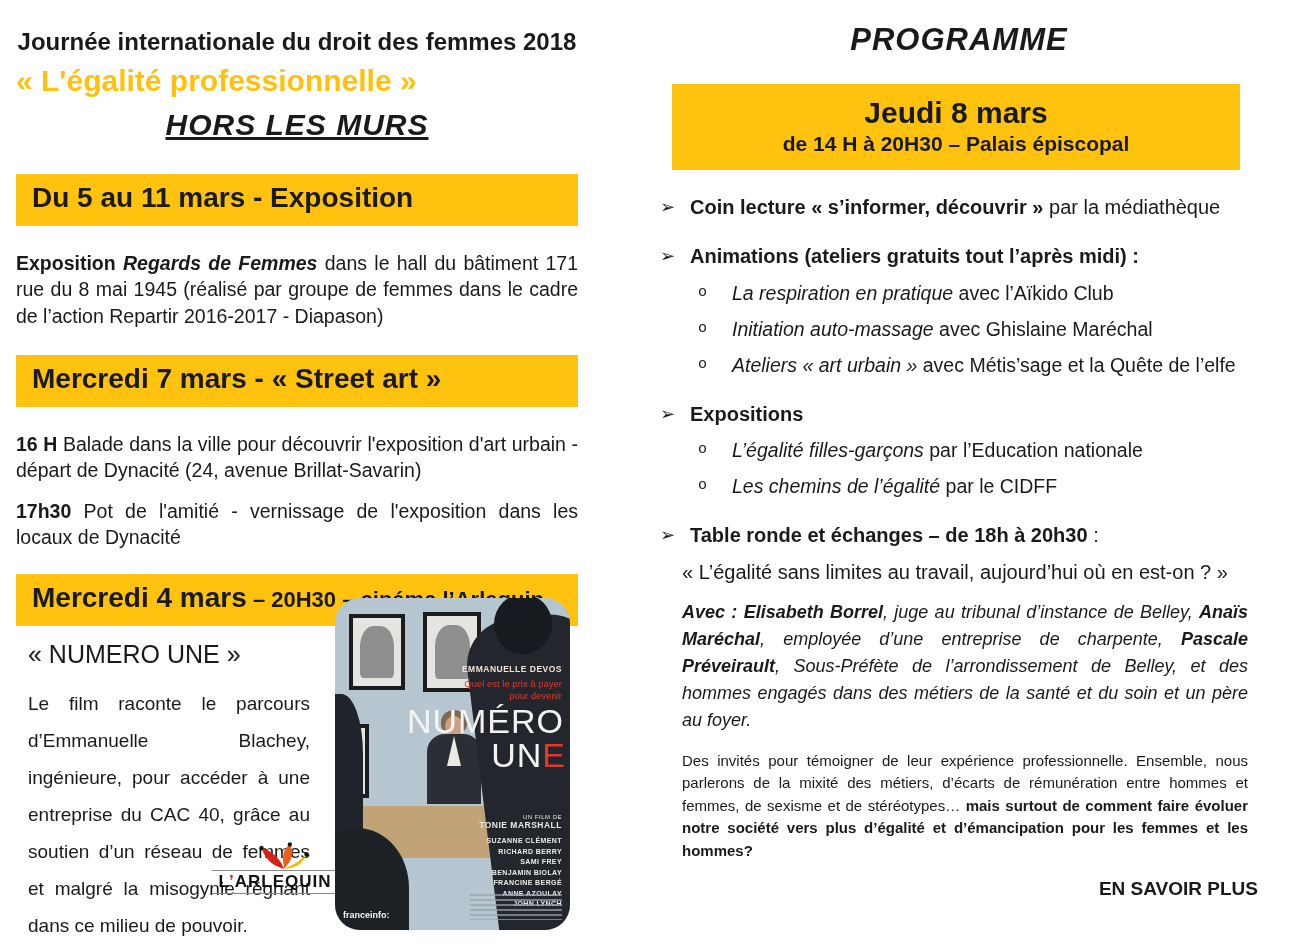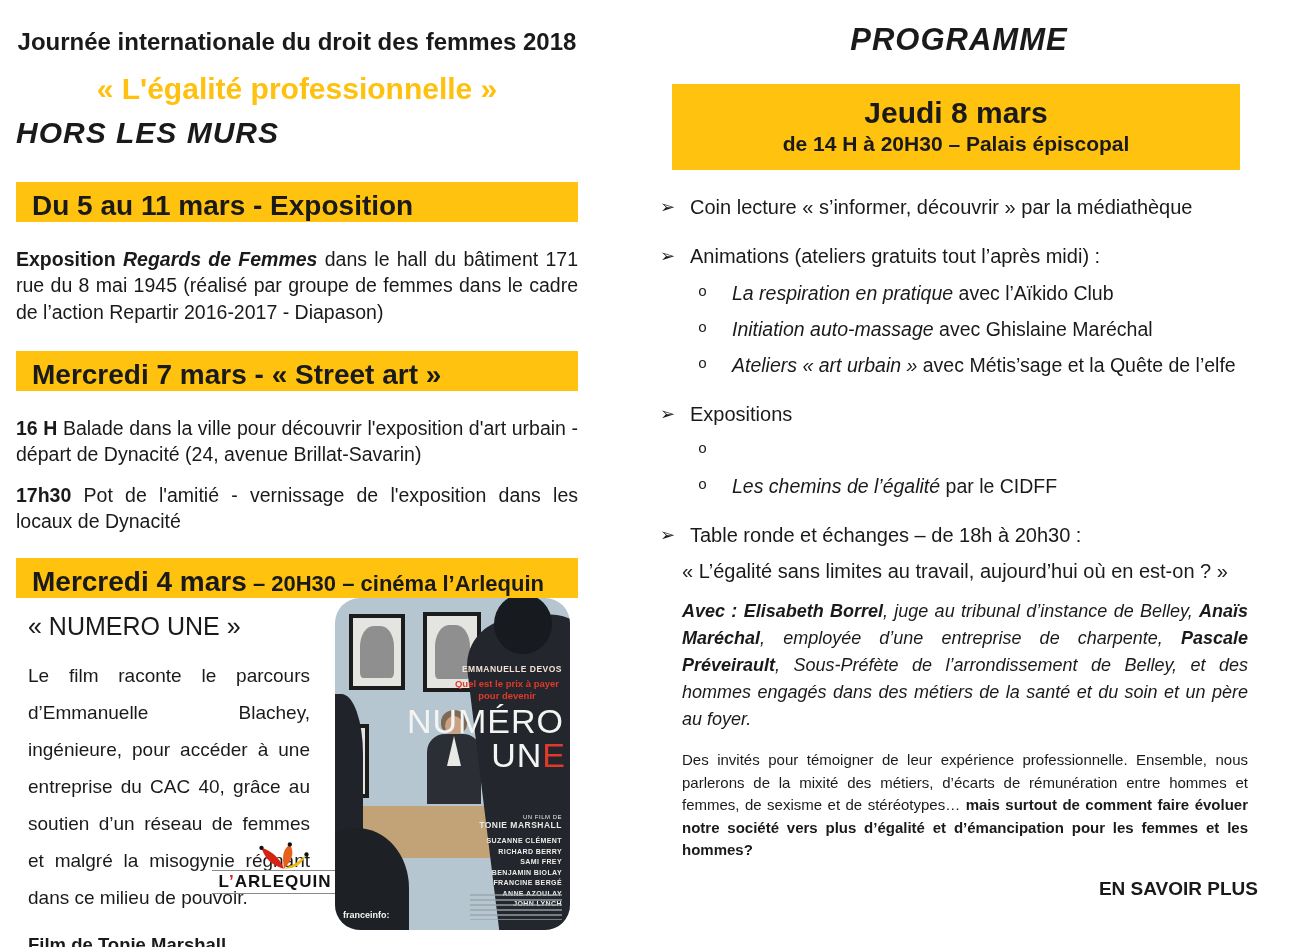--- a/index.html
+++ b/index.html
@@ -3,24 +3,24 @@
 <meta charset="utf-8">
 <style>
   * { margin:0; padding:0; box-sizing:border-box; }
   html,body { width:1300px; height:947px; background:#ffffff; overflow:hidden;
               font-family:"Liberation Sans", sans-serif; color:#1a1a1a; }
   .page { position:relative; width:1300px; height:947px; background:#fff; }
 
   
   .left-col { position:absolute; left:16px; top:0; width:562px; }
   .lt1 { margin-top:28px; text-align:center; font-size:24px; font-weight:bold; }
-  .lt2 { margin-top:16px;  text-align:center; font-size:30px; font-weight:bold; color:var(--yellow-text,#FFC110); }
-  .lt3 { margin-top:10px; font-size:30px; font-weight:bold; font-style:italic; letter-spacing:1px; }
-
-  .bar { background:var(--yellow,#FFC20E); font-weight:bold; font-size:28px; padding:8px 6px 0 16px; }
+  .lt2 { margin-top:8px;  text-align:left; font-size:30px; font-weight:bold; color:var(--yellow-text,#FFC110); }
+  .lt3 { margin-top:10px; text-align:center; font-size:30px; font-weight:bold; font-style:italic; letter-spacing:1px;text-decoration:underline; }
+
+  .bar { background:var(--yellow,#FFC20E); font-weight:bold; font-size:28px; padding:8px 6px 12px 16px; }
   .bar-1 { margin-top:32px; }
   .bar-2 { margin-top:26px; }
   .bar-3 { margin-top:24px; }
   .bar-sub { font-size:22px; }
 
   .body-para { margin-top:24px; font-size:19.5px; line-height:1.35; text-align:justify; }
   .body-para .b { font-weight:bold; }
   .body-para .bi { font-weight:bold; font-style:italic; }
   .gap-s { margin-top:14px; }
 
@@ -49,22 +49,22 @@
   .p-table { position:absolute; left:0; top:208px; width:235px; height:52px; background:#c2a277; }
   .p-table-top { position:absolute; left:0; top:208px; width:235px; height:8px; background:#d6bb90; }
   .p-man-left-top { position:absolute; left:-26px; top:96px; width:54px; height:150px; background:#20242a; border-radius:0 40% 0 0; }
   .p-man-left { position:absolute; left:-30px; top:230px; width:104px; height:120px; background:#1d2126; border-radius:50% 50% 0 0; }
   .p-man-right { position:absolute; right:-42px; top:18px; width:130px; height:340px; background:#23262c;
                  border-radius:46px 46px 0 0; transform:rotate(-7deg); }
   .p-man-right-head { position:absolute; right:18px; top:-4px; width:58px; height:60px; background:#171a1f; border-radius:50%; }
 
   .p-actress { position:absolute; right:8px; top:66px; width:120px; text-align:right;
                color:#f3e2d3; font-size:8.5px; font-weight:bold; letter-spacing:.5px; }
-  .p-tagline { position:absolute; right:8px; top:80px; width:110px; text-align:center;
-               color:var(--poster-red,#E03A2A); font-size:9.5px; font-weight:bold; line-height:1.3; }
+  .p-tagline { position:absolute; right:8px; top:80px; width:110px; text-align:right;
+               color:var(--poster-red,#E03A2A); font-size:9.5px; font-weight:normal; line-height:1.3; }
   .p-title1 { position:absolute; right:6px; top:104px; color:#f4f4f2; font-size:34px; font-weight:normal; letter-spacing:1px; }
   .p-title2 { position:absolute; right:4px; top:138px; color:#f4f4f2; font-size:34px; font-weight:normal; letter-spacing:1px; }
   .p-title2 .accent { color:var(--poster-red,#E03A2A); }
   .p-director { position:absolute; right:8px; top:216px; width:110px; text-align:right; color:#e8e8e4; }
   .p-director .lbl { display:block; font-size:6px; letter-spacing:.5px; }
   .p-director .nm  { display:block; font-size:8.5px; font-weight:bold; letter-spacing:.5px; }
   .p-cast { position:absolute; right:8px; top:238px; width:110px; text-align:right;
             color:#ecece8; font-size:7px; font-weight:bold; line-height:1.5; letter-spacing:.4px; }
   .p-smallprint { position:absolute; right:8px; bottom:10px; width:92px; height:26px;
                   background:repeating-linear-gradient(#9aa3a8 0 2px, transparent 2px 5px); opacity:.7; }
@@ -72,21 +72,21 @@
 
   
   .right-col { position:absolute; left:660px; top:0; width:598px; }
   .r-title { margin-top:22px; text-align:center; font-size:31px; font-weight:bold; font-style:italic; letter-spacing:1px; }
   .banner { margin:26px 0 0 12px; width:568px; background:var(--yellow,#FFC20E); text-align:center; padding:12px 0 14px 0; }
   .banner-l1 { font-size:30px; font-weight:bold; }
   .banner-l2 { font-size:21px; font-weight:bold; margin-top:2px; }
 
   .bullet { display:flex; align-items:flex-start; margin-top:26px; font-size:20px; }
   .bullet .marker { width:30px; flex:none; font-size:18px; line-height:1.3; }
-  .bullet .b { font-weight:normal; }
+  .bullet .b { font-weight:bold; }
   .sub-bullet { display:flex; align-items:flex-start; margin:13px 0 0 38px; font-size:19.5px; }
   .sub-bullet .marker { width:34px; flex:none; font-family:"Liberation Mono", monospace; font-size:15px; line-height:1.5; }
   .sub-bullet .i { font-style:italic; }
   .quote-line { margin:13px 0 0 22px; font-size:20px; }
   .avec-para { margin:15px 0 0 22px; width:566px; font-size:18px; font-style:italic; line-height:1.5; text-align:justify; }
   .avec-para .bi { font-weight:bold; }
   .invites-para { margin:16px 0 8px 22px; width:566px; font-size:15px; line-height:1.5; text-align:justify; }
   .invites-para .b { font-weight:bold; }
   .savoir { margin-top:16px; text-align:right; font-size:19px; font-weight:bold; }
 </style>
@@ -207,20 +207,21 @@
       <span class="marker">o</span>
       <span><span class="i">Ateliers « art urbain »</span><span> avec Métis’sage et la Quête de l’elfe</span></span>
     </div>
 
     <div class="bullet">
       <span class="marker">➢</span>
       <span class="b">Expositions</span>
     </div>
     <div class="sub-bullet">
       <span class="marker">o</span>
+      <span><span class="i">L’égalité filles-garçons</span><span> par l’Education nationale</span></span>
     </div>
     <div class="sub-bullet">
       <span class="marker">o</span>
       <span><span class="i">Les chemins de l’égalité</span><span> par le CIDFF</span></span>
     </div>
 
     <div class="bullet">
       <span class="marker">➢</span>
       <span><span class="b">Table ronde et échanges – de 18h à 20h30</span><span> :</span></span>
     </div>

